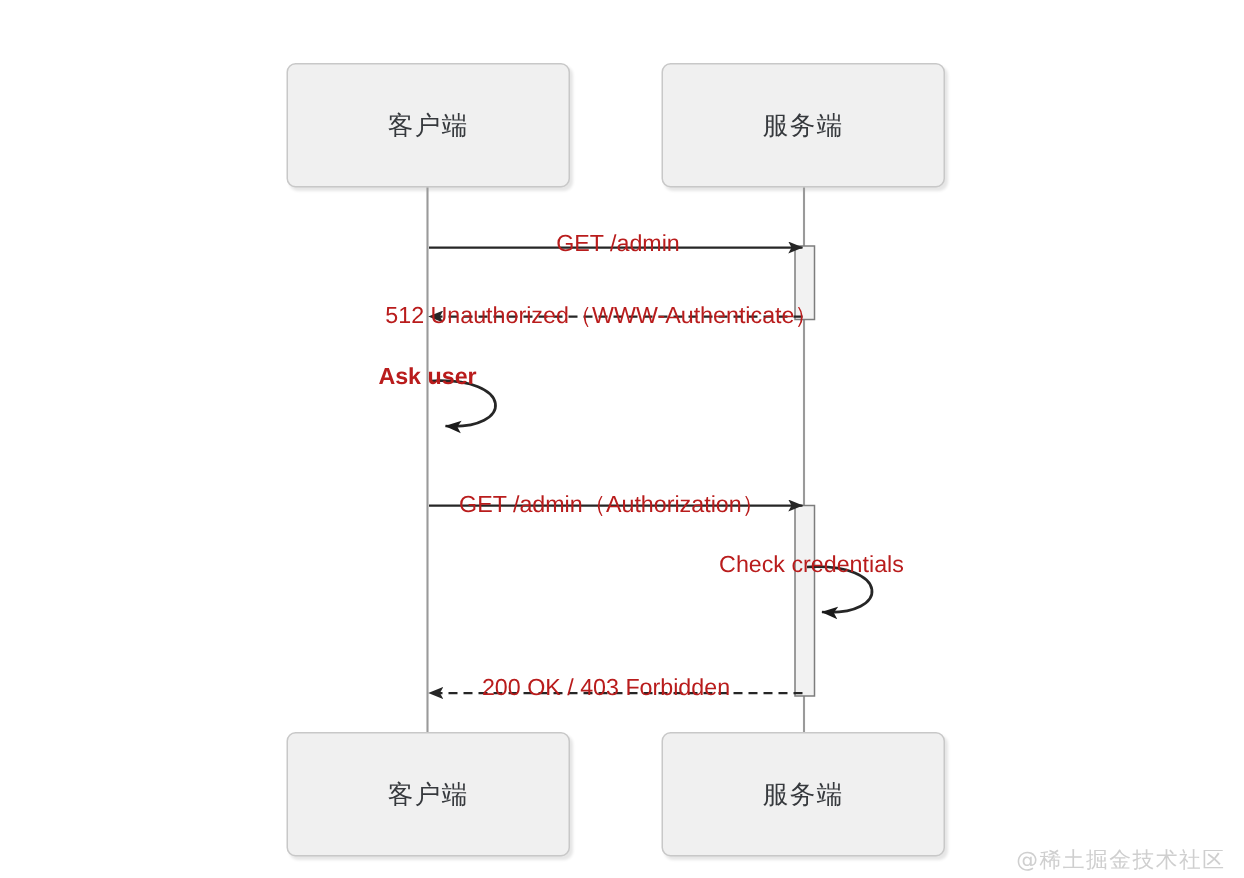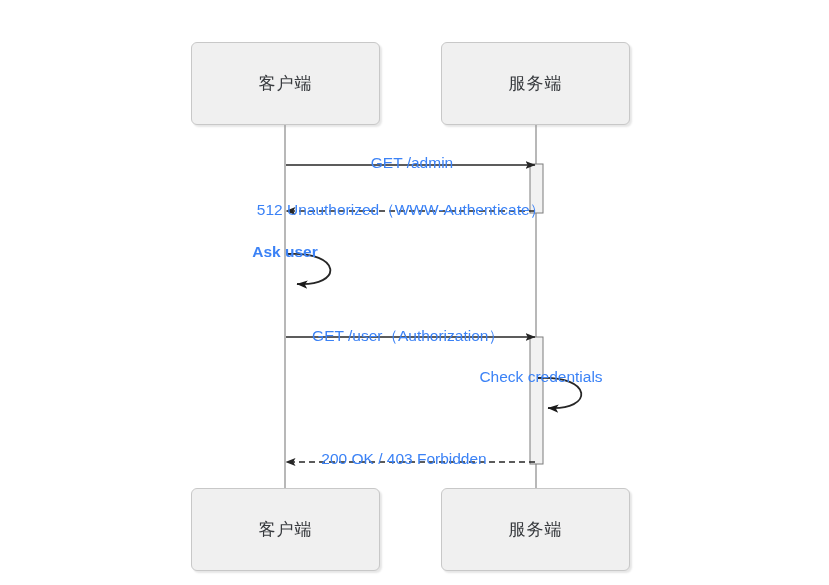--- a/index.html
+++ b/index.html
@@ -34,21 +34,21 @@
   }
   .participant-label {
     font-size: 17px;
     color: #36393d;
     letter-spacing: 1px;
     font-family: "DejaVu Sans", "Liberation Sans", sans-serif;
   }
   .msg-label {
     position: absolute;
     font-size: 15.5px;
-    color: #3b82f6;
+    color: #b91c1c;
     white-space: nowrap;
     font-family: "Liberation Sans", "DejaVu Sans", sans-serif;
   }
   .msg-label.center {
     transform: translateX(-50%);
     text-align: center;
   }
   .watermark {
     position: absolute;
     right: 12px;
@@ -117,18 +117,19 @@
         <line x1="286" y1="325" x2="535" y2="325" stroke="#262626" stroke-width="1.5" marker-end="url(#arrow-solid-right)"></line>
         <path d="M538,366 C594,363 594,399 548,396" fill="none" stroke="#262626" stroke-width="1.8" marker-end="url(#arrow-loop)"></path>
         <line x1="535" y1="450" x2="286" y2="450" stroke="#262626" stroke-width="1.5" marker-end="url(#arrow-solid-left)" stroke-dasharray="6,4"></line>
       </g>
   </svg>
 
   <div id="message-labels">
       <div class="msg-label center" style="left: 412px; top: 142px;">GET /admin</div>
       <div class="msg-label center" style="left: 401px; top: 188px;">512 Unauthorized（WWW-Authenticate）</div>
       <div class="msg-label center" style="left: 285px; top: 231px; font-weight: bold;">Ask user</div>
-      <div class="msg-label center" style="left: 408px; top: 314px;">GET /user（Authorization）</div>
+      <div class="msg-label center" style="left: 408px; top: 314px;">GET /admin（Authorization）</div>
       <div class="msg-label center" style="left: 541px; top: 356px;">Check credentials</div>
       <div class="msg-label center" style="left: 404px; top: 438px;">200 OK / 403 Forbidden</div>
     </div>
 
+  <div class="watermark">@稀土掘金技术社区</div>
 </div>
 
 </body></html>

